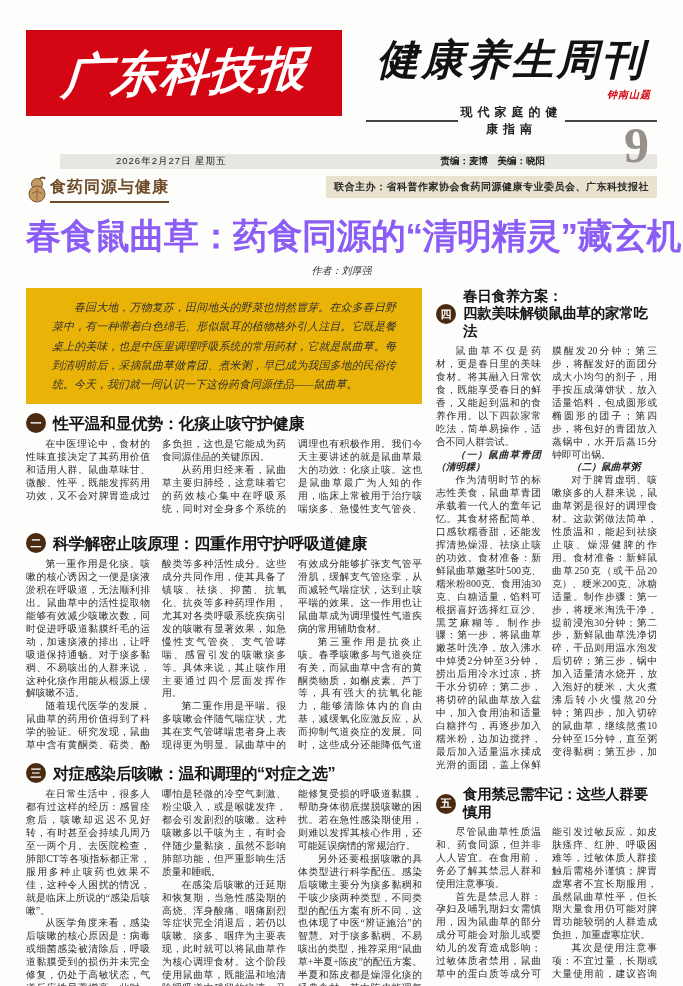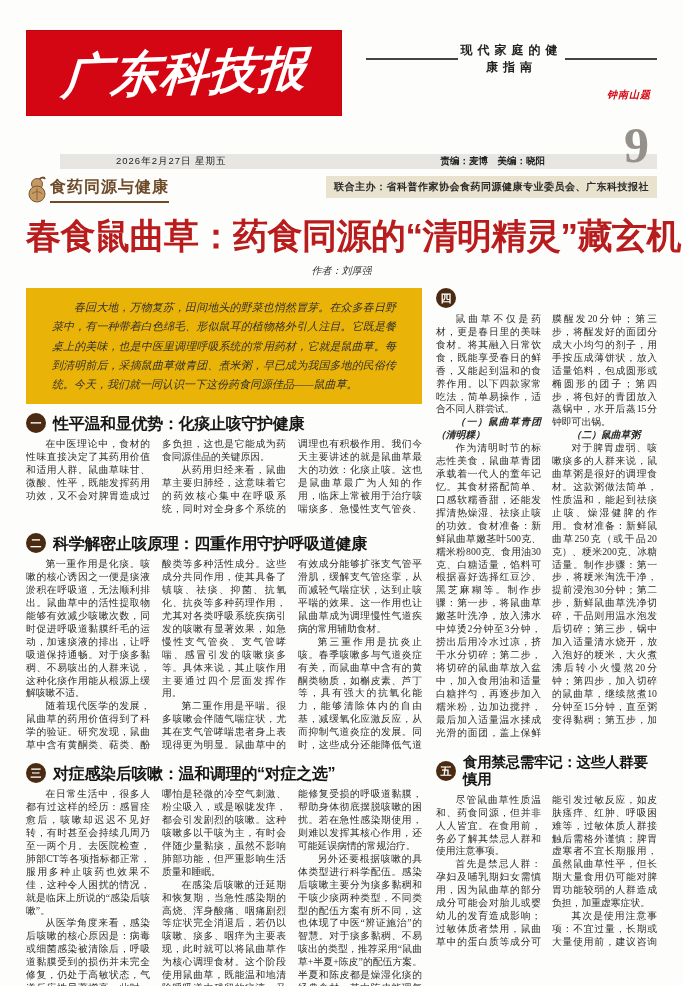--- a/index.html
+++ b/index.html
@@ -65,21 +65,21 @@
     border-bottom: 2px solid #6d4a28; padding-bottom: 3px; letter-spacing: 1px;
   }
   .organizer {
     margin-left: auto; background: #e9e2cf;
     font-family: "Liberation Sans", sans-serif; font-weight: bold;
     font-size: 10px; color: #2b2b2b; padding: 4px 8px; letter-spacing: .5px;
   }
   
   .headline {
     font-family: "Liberation Sans", sans-serif; font-weight: bold;
-    font-size: 35px; color: #b91c1c; text-align: center;
+    font-size: 35px; color: #8b5cf6; text-align: center;
     margin: 10px 0 4px 0; letter-spacing: -0.5px; white-space: nowrap;
   }
   .byline { text-align: center; font-size: 10px; font-style: italic; margin-bottom: 10px; color:#333; }
   
   .content { display: flex; gap: 14px; }
   .left-region  { width: 396px; flex: 0 0 396px; }
   .right-region { flex: 1; min-width: 0; }
   .intro-box {
     background: #eab308; padding: 10px 26px;
     font-size: 11px; line-height: 1.75; font-style: italic;
@@ -110,20 +110,21 @@
 </head>
 <body>
 
 <div class="page">
 
   <header class="masthead">
     <div class="brand-box">
       <span class="brand-text">广东科技报</span>
     </div>
     <div class="weekly">
+      <div class="weekly-title">健康养生周刊</div>
       <span class="inscription">钟南山题</span>
       <div class="tagline">
         <span class="tl-line"></span>
         <span>现代家庭的健康指南</span>
         <span class="tl-line"></span>
       </div>
     </div>
   </header>
 
   <div class="date-row">
@@ -197,20 +198,24 @@
 
         </div>
       </section>
     </div>
 
     <div class="right-region">
 
       <section>
         <div class="sec-head" style="margin-top:0">
           <span class="sec-num">四</span>
+          <h2 class="sec-title two-line">
+            <span style="display:block">春日食养方案：</span>
+            <span style="display:block">四款美味解锁鼠曲草的家常吃法</span>
+          </h2>
         </div>
         <div class="body cols2" style="height:432px">
           <p>鼠曲草不仅是药材，更是春日里的美味食材。将其融入日常饮食，既能享受春日的鲜香，又能起到温和的食养作用。以下四款家常吃法，简单易操作，适合不同人群尝试。</p>
           <p class="sub">（一）鼠曲草青团（清明粿）</p>
           <p>作为清明时节的标志性美食，鼠曲草青团承载着一代人的童年记忆。其食材搭配简单、口感软糯香甜，还能发挥清热燥湿、祛痰止咳的功效。食材准备：新鲜鼠曲草嫩茎叶500克、糯米粉800克、食用油30克、白糖适量，馅料可根据喜好选择红豆沙、黑芝麻糊等。制作步骤：第一步，将鼠曲草嫩茎叶洗净，放入沸水中焯烫2分钟至3分钟，捞出后用冷水过凉，挤干水分切碎；第二步，将切碎的鼠曲草放入盆中，加入食用油和适量白糖拌匀，再逐步加入糯米粉，边加边搅拌，最后加入适量温水揉成光滑的面团，盖上保鲜膜醒发20分钟；第三步，将醒发好的面团分成大小均匀的剂子，用手按压成薄饼状，放入适量馅料，包成圆形或椭圆形的团子；第四步，将包好的青团放入蒸锅中，水开后蒸15分钟即可出锅。</p>
           <p class="sub">（二）鼠曲草粥</p>
           <p>对于脾胃虚弱、咳嗽痰多的人群来说，鼠曲草粥是很好的调理食材。这款粥做法简单，性质温和，能起到祛痰止咳、燥湿健脾的作用。食材准备：新鲜鼠曲草250克（或干品20克）、粳米200克、冰糖适量。制作步骤：第一步，将粳米淘洗干净，提前浸泡30分钟；第二步，新鲜鼠曲草洗净切碎，干品则用温水泡发后切碎；第三步，锅中加入适量清水烧开，放入泡好的粳米，大火煮沸后转小火慢熬20分钟；第四步，加入切碎的鼠曲草，继续熬煮10分钟至15分钟，直至粥变得黏稠；第五步，加入适量冰糖调味，搅拌至冰糖融化即可。</p>
 
         </div>
       </section>

